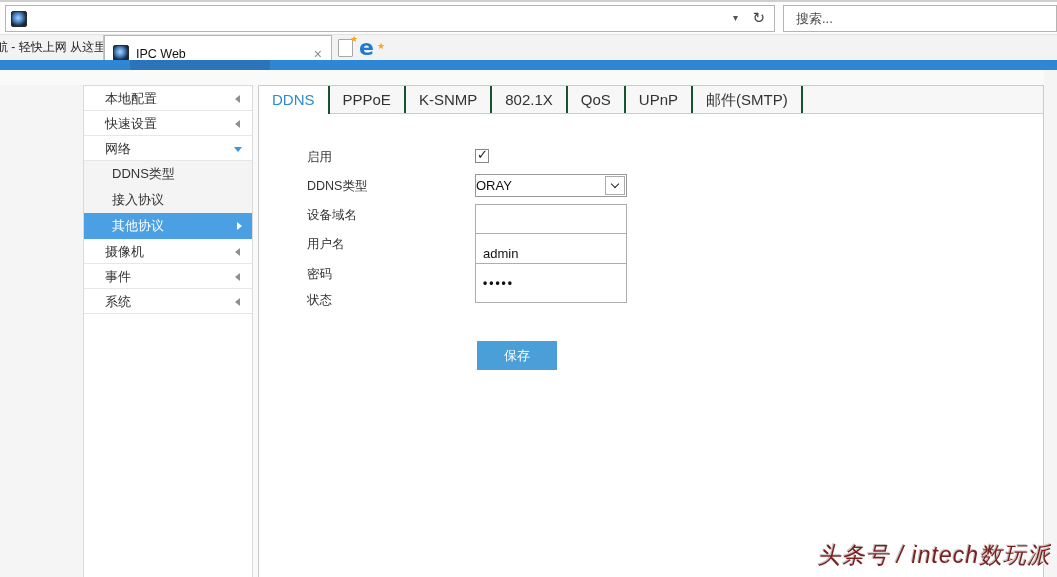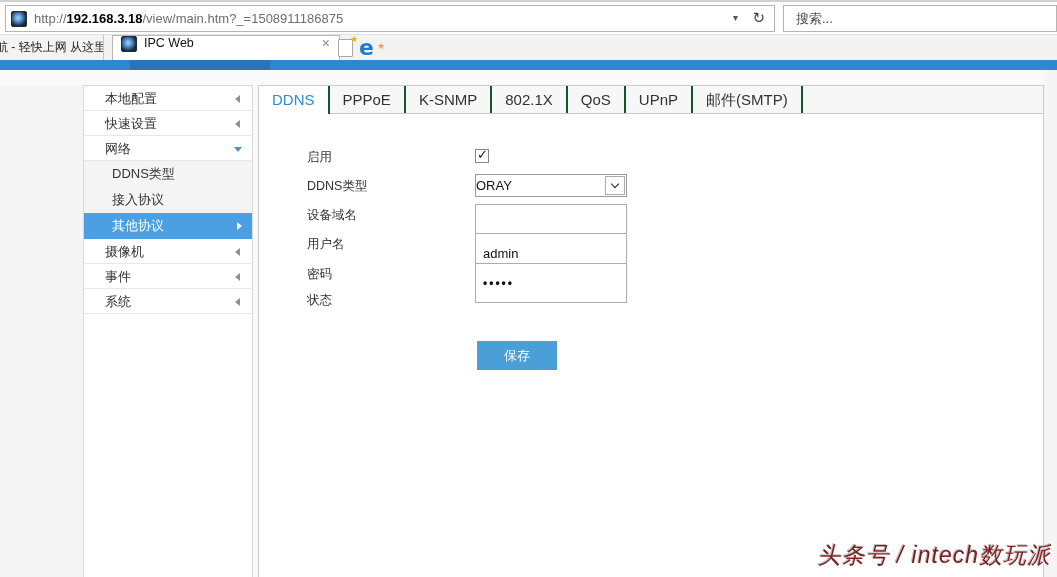--- a/index.html
+++ b/index.html
@@ -32,23 +32,23 @@
     font-size:13px; color:#4a4a4a; line-height:25px; padding-left:12px;
   }
   .tab-row { position:absolute; top:34px; left:0; width:1057px; height:26px; background:#f3f3f3; border-top:1px solid #e2e2e2; }
   .btab-partial {
     position:absolute; left:0; top:0; width:104px; height:26px;
     border-right:1px solid #c6c6c6; font-size:12px; color:#222;
     line-height:25px; white-space:nowrap; overflow:hidden; cursor:pointer;
   }
   .btab-partial span { display:inline-block; margin-left:-4px; }
   .btab-active {
-    position:absolute; left:112px; top:0; width:228px; height:26px;
+    position:absolute; left:104px; top:0; width:228px; height:26px;
     background:#fff; border:1px solid #b6b6b6; border-bottom:none;
-    display:flex; align-items:flex-start; font-size:12.5px; color:#111; cursor:pointer;
+    display:flex; align-items:flex-end; font-size:12.5px; color:#111; cursor:pointer;
   }
   .btab-active .favicon { margin:0 7px 0 8px; }
   .btab-active .tab-label { flex:1; }
   .tab-close { color:#8a8a8a; font-size:14px; margin-right:9px; cursor:pointer; line-height:1; }
   .newtab-btn {
     position:absolute; left:338px; top:4px; width:15px; height:18px;
     background:#fff; border:1px solid #a8a8a8; border-radius:1px; cursor:pointer;
   }
   .newtab-btn .star { position:absolute; top:-6px; right:-6px; color:#f5a623; font-size:9px; }
   .ie-logo {
@@ -139,21 +139,20 @@
   }
 </style>
 </head>
 <body>
 
 <div class="top-edge"></div>
 
 <div class="addr-row">
   <div class="addr-box">
     <span class="favicon"></span>
-    <span class="url"><span>http://</span><span class="host">192.168.3.18</span><span>/view/main.htm?_=1508911186875</span></span>
     <span class="addr-caret">▾</span>
     <span class="addr-refresh">↻</span>
   </div>
   <div class="search-box">
     <span>搜索...</span>
   </div>
 </div>
 
 <div class="tab-row">
   <div class="btab-partial">

